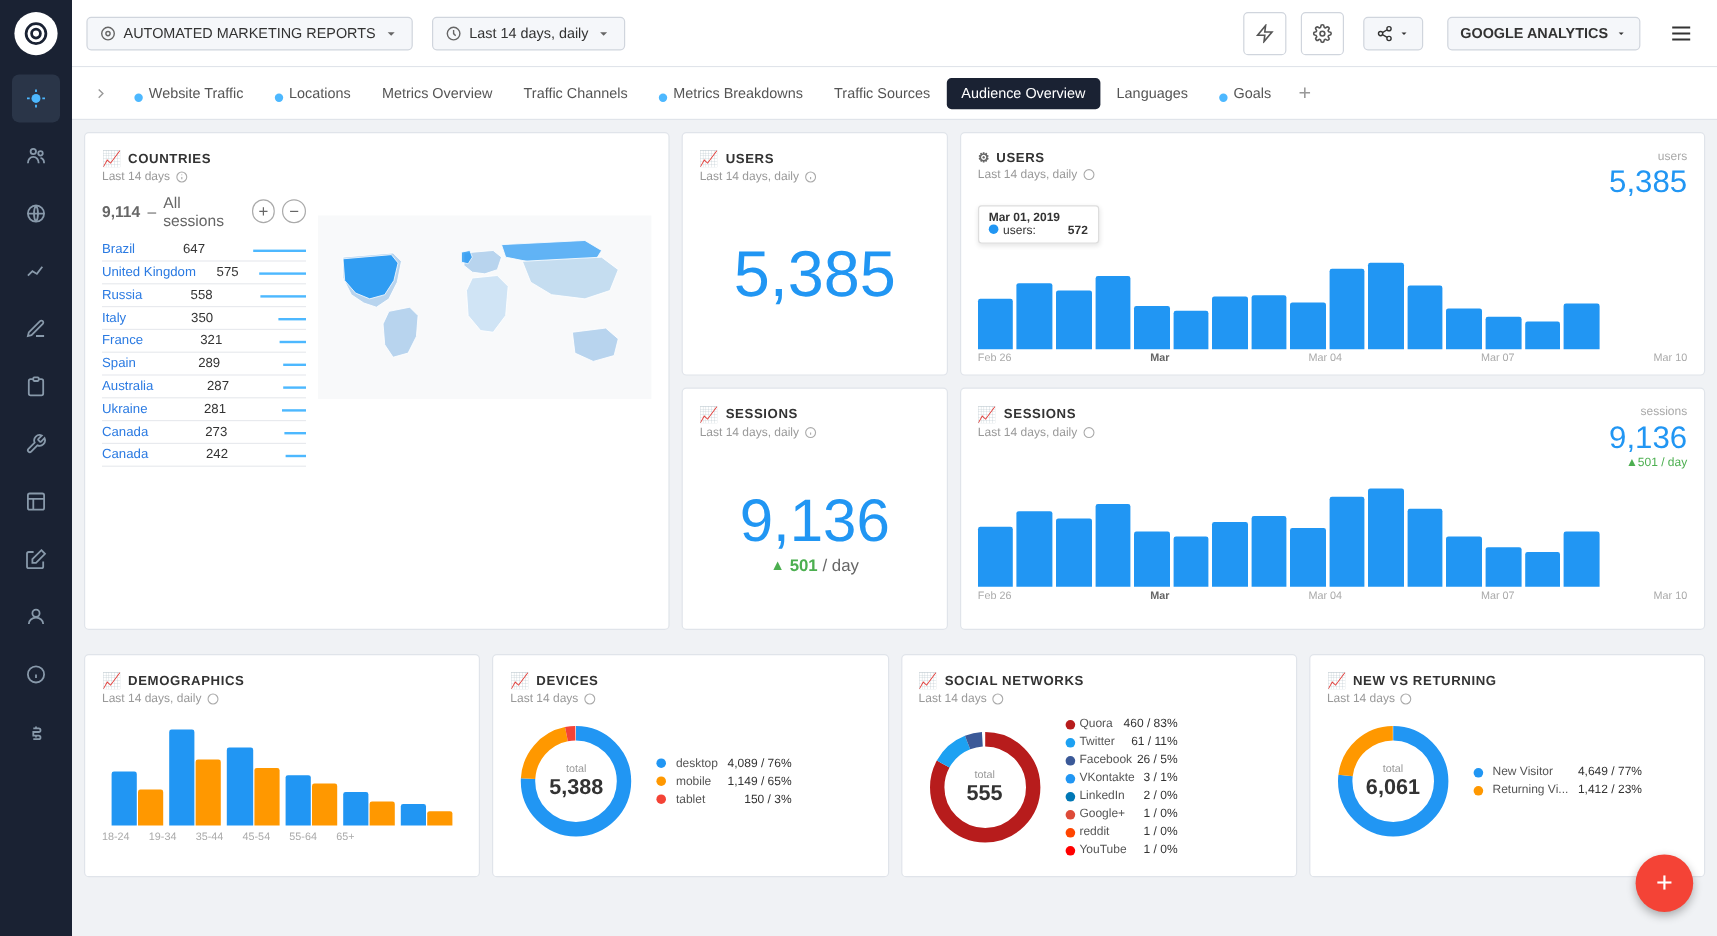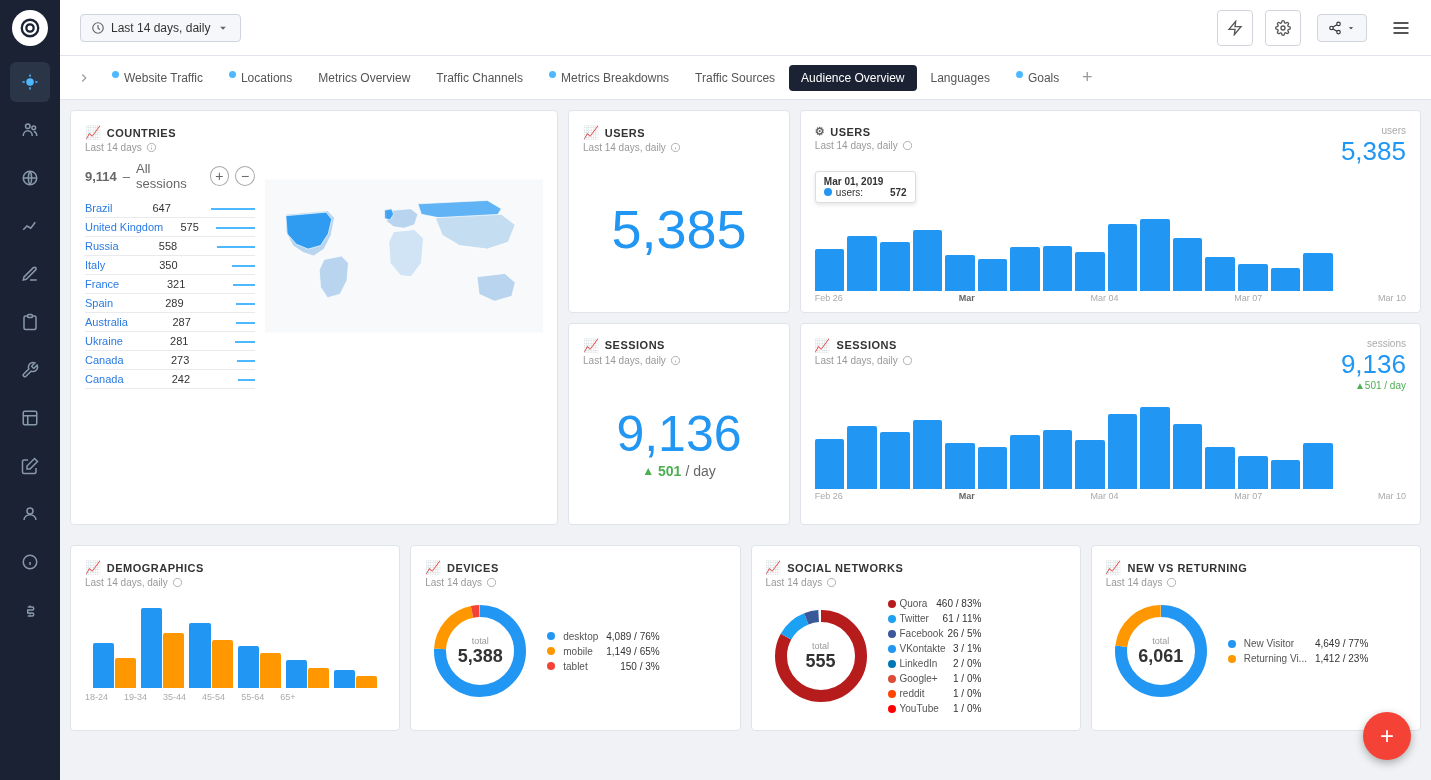--- a/index.html
+++ b/index.html
@@ -24,21 +24,21 @@
     .topbar-btn { width: 36px; height: 36px; border: 1px solid #d0d5dd; border-radius: 4px; display: flex; align-items: center; justify-content: center; cursor: pointer; background: #fff; }
     .topbar-btn svg { width: 16px; height: 16px; color: #555; }
     .share-btn { display: flex; align-items: center; gap: 4px; background: #f5f7fa; border: 1px solid #d0d5dd; border-radius: 4px; padding: 6px 10px; cursor: pointer; font-size: 12px; }
     .ga-select { display: flex; align-items: center; gap: 6px; background: #f5f7fa; border: 1px solid #d0d5dd; border-radius: 4px; padding: 6px 10px; cursor: pointer; font-size: 12px; font-weight: 600; }
     .menu-btn { width: 36px; height: 36px; display: flex; align-items: center; justify-content: center; cursor: pointer; }
 
     
     .navtabs { background: #fff; border-bottom: 1px solid #e0e4ea; display: flex; align-items: center; padding: 0 10px; height: 44px; gap: 2px; flex-shrink: 0; overflow-x: auto; }
     .navtabs::-webkit-scrollbar { height: 0; }
     .nav-back { width: 28px; height: 28px; display: flex; align-items: center; justify-content: center; color: #999; cursor: pointer; }
-    .nav-tab { display: flex; align-items: flex-start; gap: 5px; padding: 6px 12px; border-radius: 4px; cursor: pointer; font-size: 12px; color: #555; white-space: nowrap; }
+    .nav-tab { display: flex; align-items: flex-end; gap: 5px; padding: 6px 12px; border-radius: 4px; cursor: pointer; font-size: 12px; color: #555; white-space: nowrap; }
     .nav-tab.active { background: #1a2233; color: #fff; }
     .nav-dot { width: 7px; height: 7px; border-radius: 50%; background: #4db8ff; flex-shrink: 0; }
     .nav-add { width: 28px; height: 28px; display: flex; align-items: center; justify-content: center; color: #999; cursor: pointer; font-size: 18px; }
 
     
     .card { background: #fff; border-radius: 4px; border: 1px solid #e0e4ea; padding: 14px; }
     .card-title { font-size: 11px; font-weight: 700; color: #333; text-transform: uppercase; letter-spacing: 0.5px; display: flex; align-items: center; gap: 5px; }
     .card-subtitle { font-size: 10px; color: #999; margin-top: 2px; display: flex; align-items: center; gap: 4px; }
     .card-header { margin-bottom: 8px; }
     .trend-icon { color: #ff6633; font-size: 13px; }
@@ -180,20 +180,30 @@
   <div class="sidebar-icon">
     <svg viewBox="0 0 24 24" fill="none" stroke="currentColor" stroke-width="2">
         <path d="M9 8h6a2 2 0 010 4H9v4h6a2 2 0 010 4H9M12 6v2M12 16v2"></path>
       </svg>
   </div>
 </nav>
 
 <div class="main">
 
   <div class="topbar">
+    <div class="topbar-select">
+      <svg viewBox="0 0 24 24" fill="none" stroke="currentColor" stroke-width="2">
+          <circle cx="12" cy="12" r="9"></circle>
+          <circle cx="12" cy="12" r="3"></circle>
+        </svg>
+      <span>AUTOMATED MARKETING REPORTS</span>
+      <svg viewBox="0 0 24 24" fill="currentColor" width="10" height="10">
+          <path d="M7 10l5 5 5-5z"></path>
+        </svg>
+    </div>
     <div class="topbar-select" style="margin-left:8px;">
       <svg viewBox="0 0 24 24" fill="none" stroke="currentColor" stroke-width="2" width="14" height="14">
           <circle cx="12" cy="12" r="9"></circle>
           <polyline points="12 7 12 12 15 15"></polyline>
         </svg>
       <span>Last 14 days, daily</span>
       <svg viewBox="0 0 24 24" fill="currentColor" width="10" height="10">
           <path d="M7 10l5 5 5-5z"></path>
         </svg>
     </div>
@@ -210,20 +220,26 @@
         </svg>
     </div>
     <div class="share-btn" style="margin-left:8px;">
       <svg viewBox="0 0 24 24" fill="none" stroke="currentColor" stroke-width="2" width="14" height="14">
           <circle cx="18" cy="5" r="3"></circle>
           <circle cx="6" cy="12" r="3"></circle>
           <circle cx="18" cy="19" r="3"></circle>
           <line x1="8.59" y1="13.51" x2="15.42" y2="17.49"></line>
           <line x1="15.41" y1="6.51" x2="8.59" y2="10.49"></line>
         </svg>
+      <svg viewBox="0 0 24 24" fill="currentColor" width="10" height="10">
+          <path d="M7 10l5 5 5-5z"></path>
+        </svg>
+    </div>
+    <div class="ga-select" style="margin-left:12px;">
+      <span>GOOGLE ANALYTICS</span>
       <svg viewBox="0 0 24 24" fill="currentColor" width="10" height="10">
           <path d="M7 10l5 5 5-5z"></path>
         </svg>
     </div>
     <div class="menu-btn" style="margin-left:8px;">
       <svg viewBox="0 0 24 24" fill="none" stroke="currentColor" stroke-width="2" width="20" height="20">
           <line x1="3" y1="6" x2="21" y2="6"></line>
           <line x1="3" y1="12" x2="21" y2="12"></line>
           <line x1="3" y1="18" x2="21" y2="18"></line>
         </svg>

